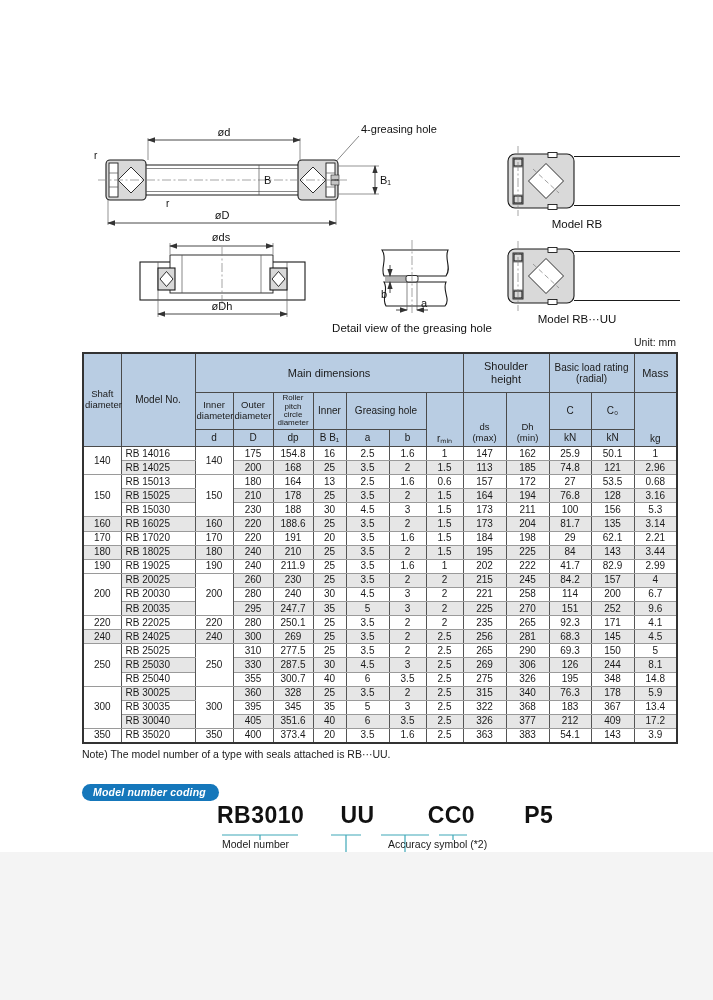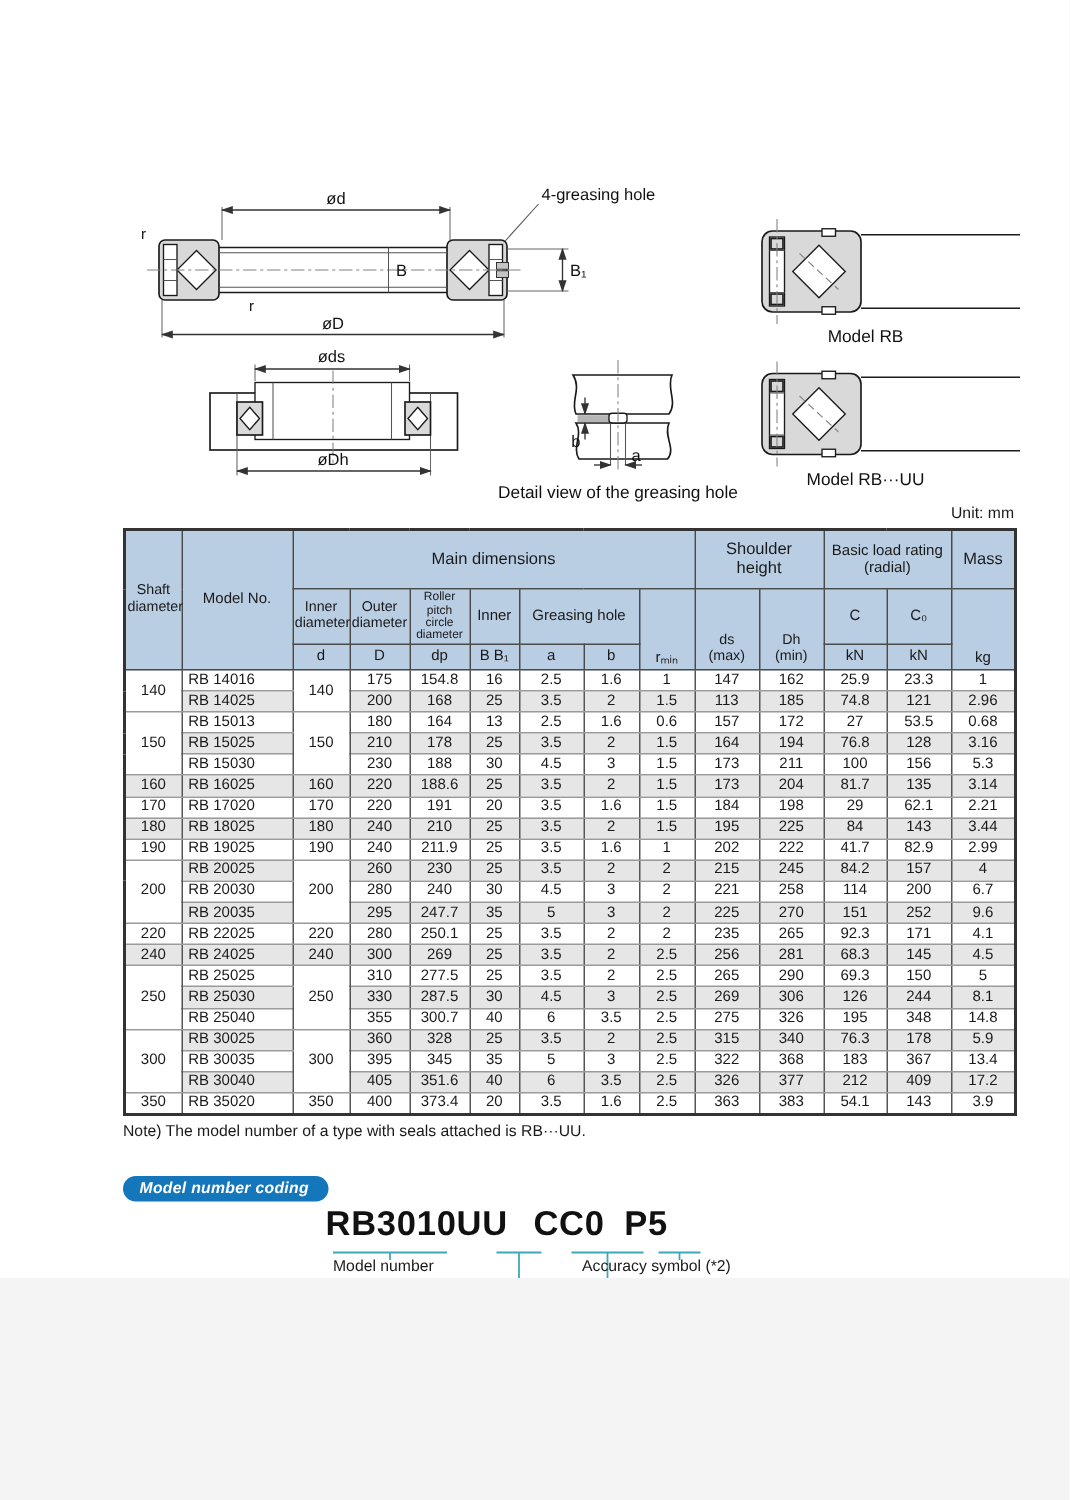--- a/index.html
+++ b/index.html
@@ -42,21 +42,21 @@
   .h-lg{font-size:11px;} .h-md{font-size:10px;} .h-sm{font-size:9.5px;} .h-xs{font-size:8px;line-height:1.05 !important;}
 
   
   .note{position:absolute;left:82px;top:748px;font-size:10.5px;line-height:1.3;}
   .note .indent{padding-left:24px;}
 
   
   .badge{position:absolute;left:82px;top:784px;background:#1577bb;color:#fff;
          font-size:10.5px;font-weight:bold;font-style:italic;padding:2px 13px 3px 11px;
          border-radius:10px;letter-spacing:0.2px;}
-  #parts{position:absolute;left:217px;top:802px;display:flex;font-size:23px;font-weight:bold;letter-spacing:0.5px;color:#111;}
+  #parts{position:absolute;left:217px;top:802px;display:flex;font-size:23px;font-weight:bold;letter-spacing:0.5px;color:#111;gap:36px;}
   #parts .p2{} #parts .p3{margin-left:17px;} #parts .p4{margin-left:13px;}
   #coding-lines{position:absolute;left:0;top:826px;}
   .clabel{position:absolute;font-size:10.5px;color:#1a1a1a;}
   #label-model{left:222px;top:838px;}
   #label-accuracy{left:388px;top:838px;}
   #label-clearance{left:340px;top:857px;}
   #label-seal{left:215px;top:877px;}
   .refs{position:absolute;left:82px;top:891px;width:582px;text-align:right;font-size:10.5px;}
   .refbox{display:inline-block;background:#111;color:#fff;width:13px;height:13px;line-height:13px;
           font-size:10px;font-weight:bold;text-align:center;border-radius:2px;margin:0 1px 0 4px;vertical-align:-2px;}
@@ -262,21 +262,21 @@
           <td rowspan="2" class="merged">140</td>
           <td>175</td>
           <td>154.8</td>
           <td>16</td>
           <td>2.5</td>
           <td>1.6</td>
           <td>1</td>
           <td>147</td>
           <td>162</td>
           <td>25.9</td>
-          <td>23.3</td>
+          <td>50.1</td>
           <td>1</td>
         </tr>
         <tr class="stripe">
           <td class="model">RB 14025</td>
           <td>200</td>
           <td>168</td>
           <td>25</td>
           <td>3.5</td>
           <td>2</td>
           <td>1.5</td>

